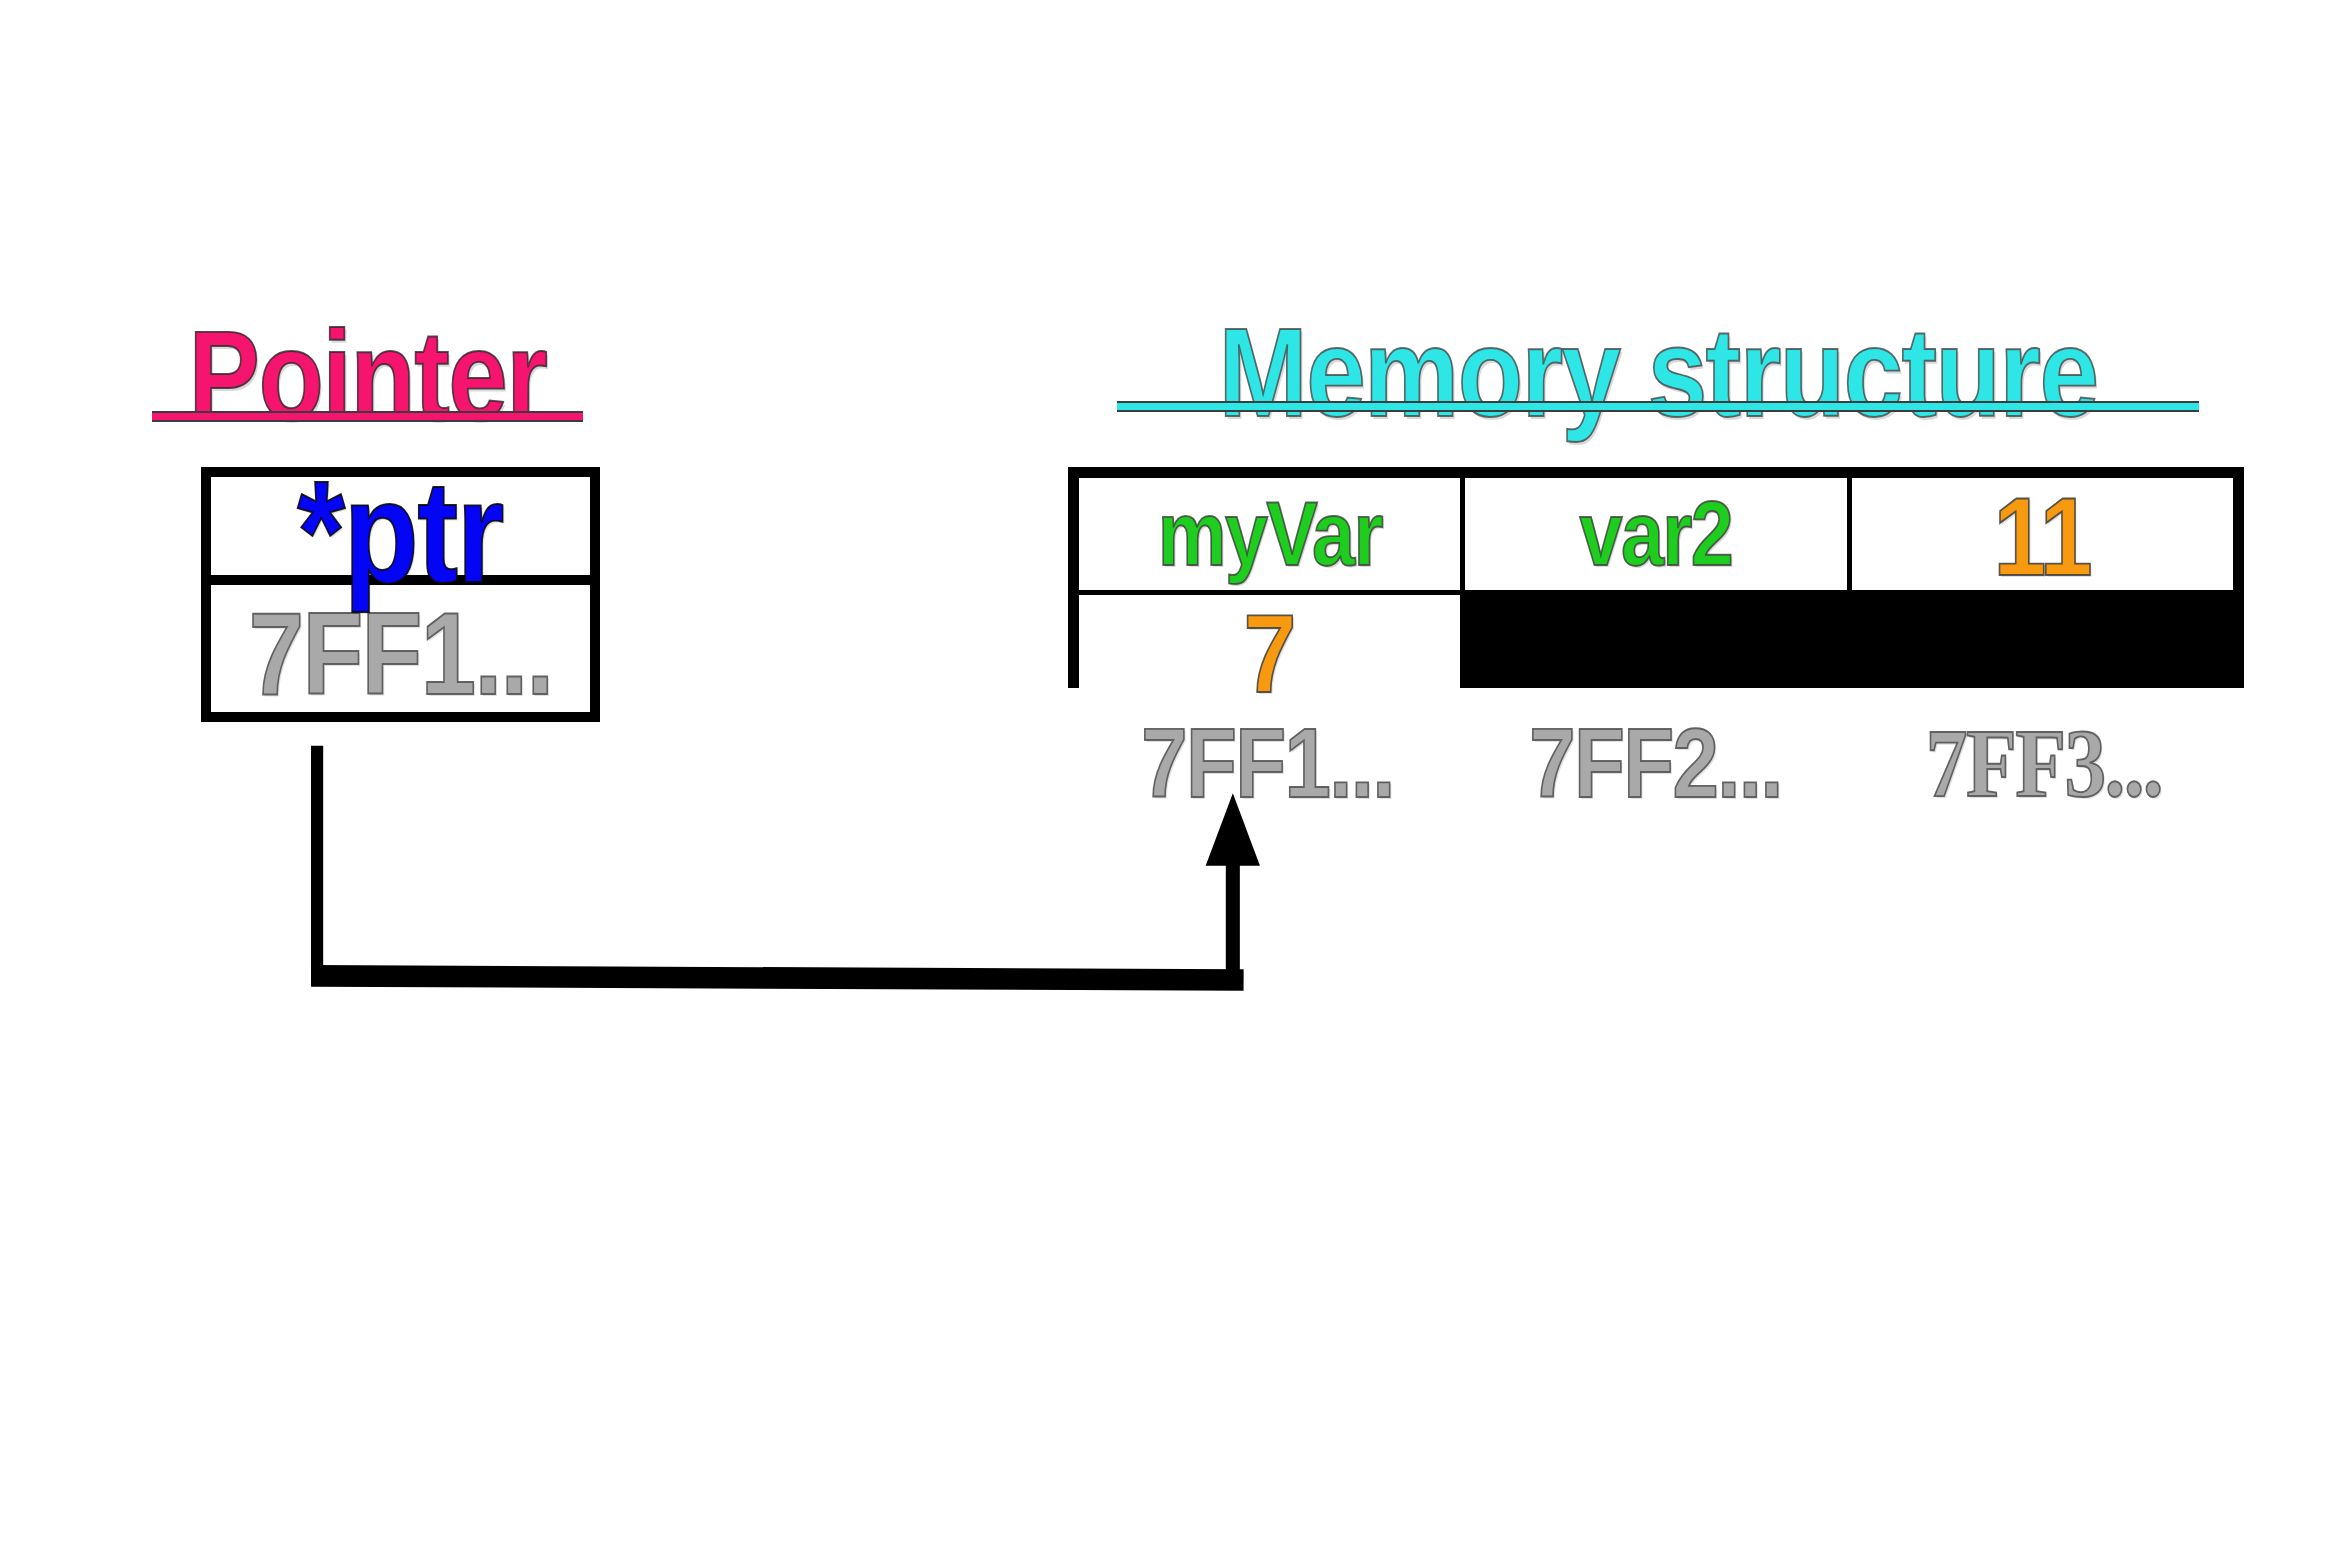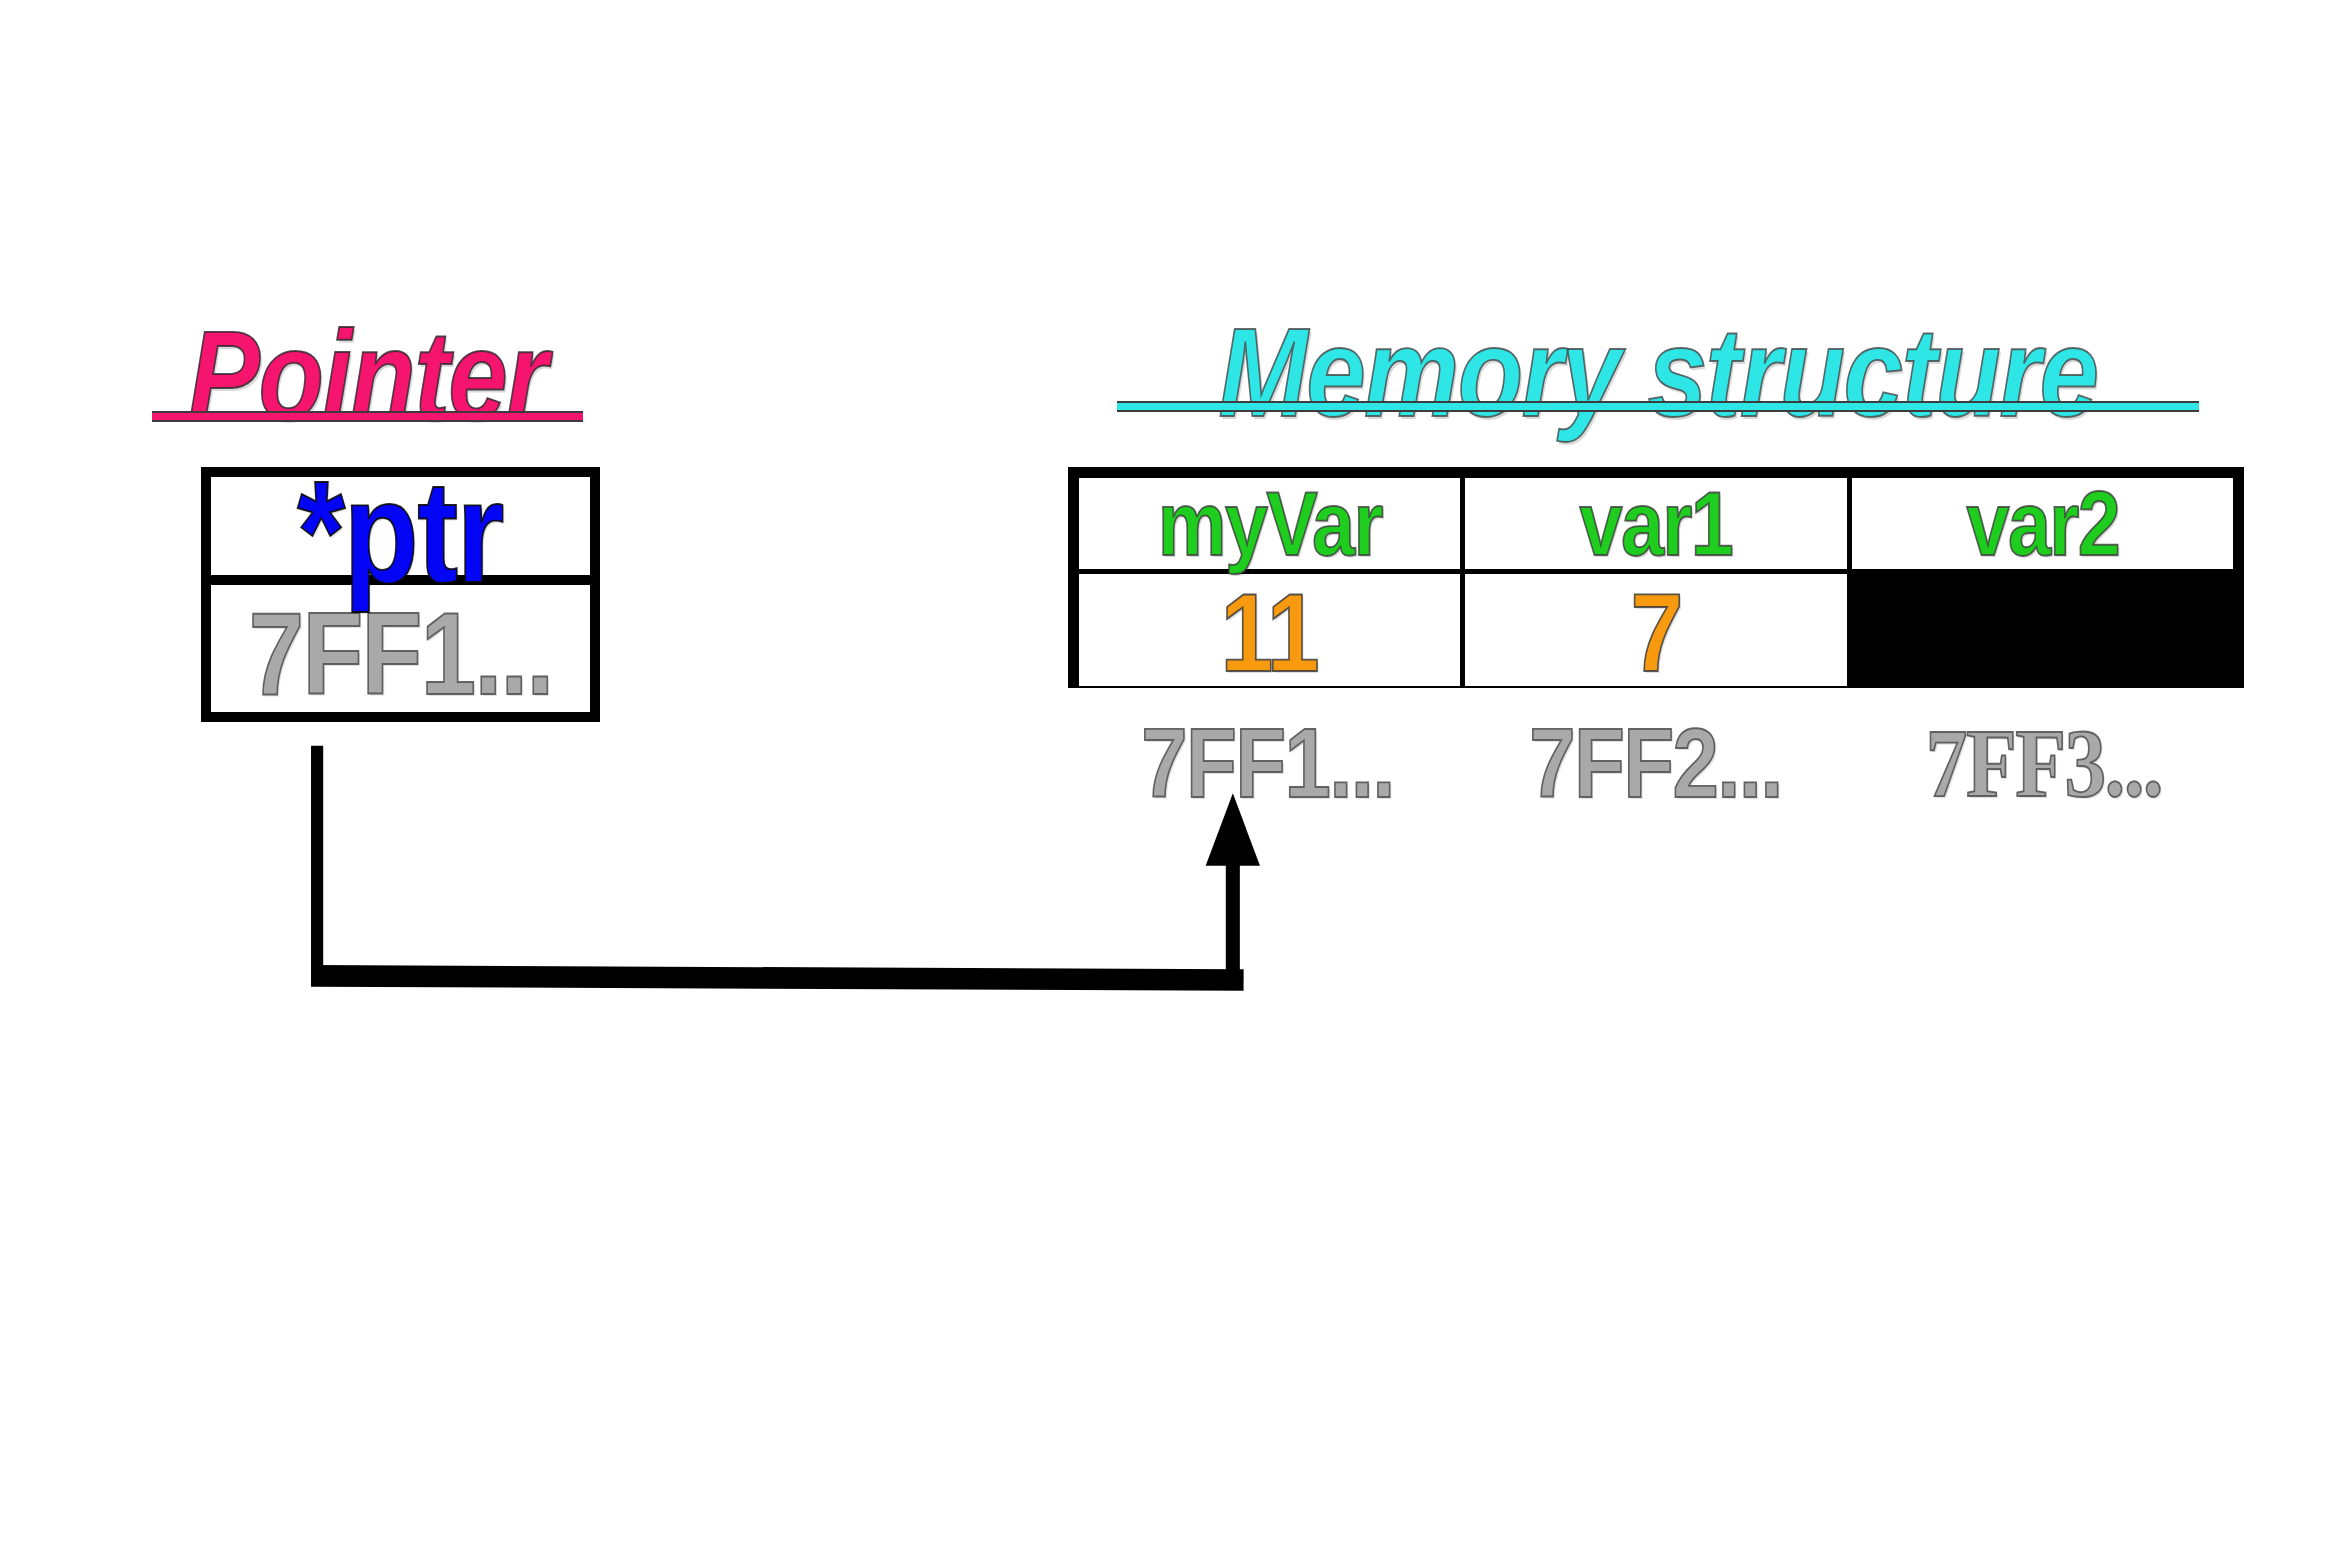--- a/index.html
+++ b/index.html
@@ -32,21 +32,20 @@
   .t-gray   { color: var(--c-address-text, #a9a9a9);    -webkit-text-stroke: 1.9px rgba(85,85,85,.9); text-shadow: 1.9px 2.3px 0 rgba(0,0,0,.12); }
   .t-green  { color: var(--c-variable-name, #1ecd1e);   -webkit-text-stroke: 1.9px rgba(60,60,60,.8); text-shadow: 1.9px 2.3px 0 rgba(0,0,0,.15); }
   .t-orange { color: var(--c-value-text, #f79a10);      -webkit-text-stroke: 1.9px rgba(60,60,60,.85);text-shadow: 1.9px 2.3px 0 rgba(0,0,0,.12); }
 
   
   .title {
     position: absolute;
     display: flex;
     justify-content: center;
     font-size: 126px;
-    font-style: italic;
   }
   .pointer-title { left: 152px;  top: 313px; width: 431px;  }
   .memory-title  { left: 1117px; top: 310px; width: 1082px; }
 
   .rule {
     position: absolute;
     height: 6.6px;
     border-top: 2.3px solid #3c3c3c;
     border-bottom: 2.3px solid #3c3c3c;
     box-sizing: content-box;
@@ -139,23 +138,20 @@
     <div class="pcell pcell-bottom">
       <span class="squeeze t-gray ptr-addr-text">7FF1...</span>
     </div>
   </div>
 
   <div class="mtable">
     <div class="mcell">
       <span class="squeeze t-green hname">myVar</span>
     </div>
     <div class="mcell">
-      <span class="squeeze t-green hname">var1</span>
-    </div>
-    <div class="mcell">
       <span class="squeeze t-green hname">var2</span>
     </div>
     <div class="mcell">
       <span class="squeeze t-orange hval">11</span>
     </div>
     <div class="mcell">
       <span class="squeeze t-orange hval">7</span>
     </div>
   </div>
 

